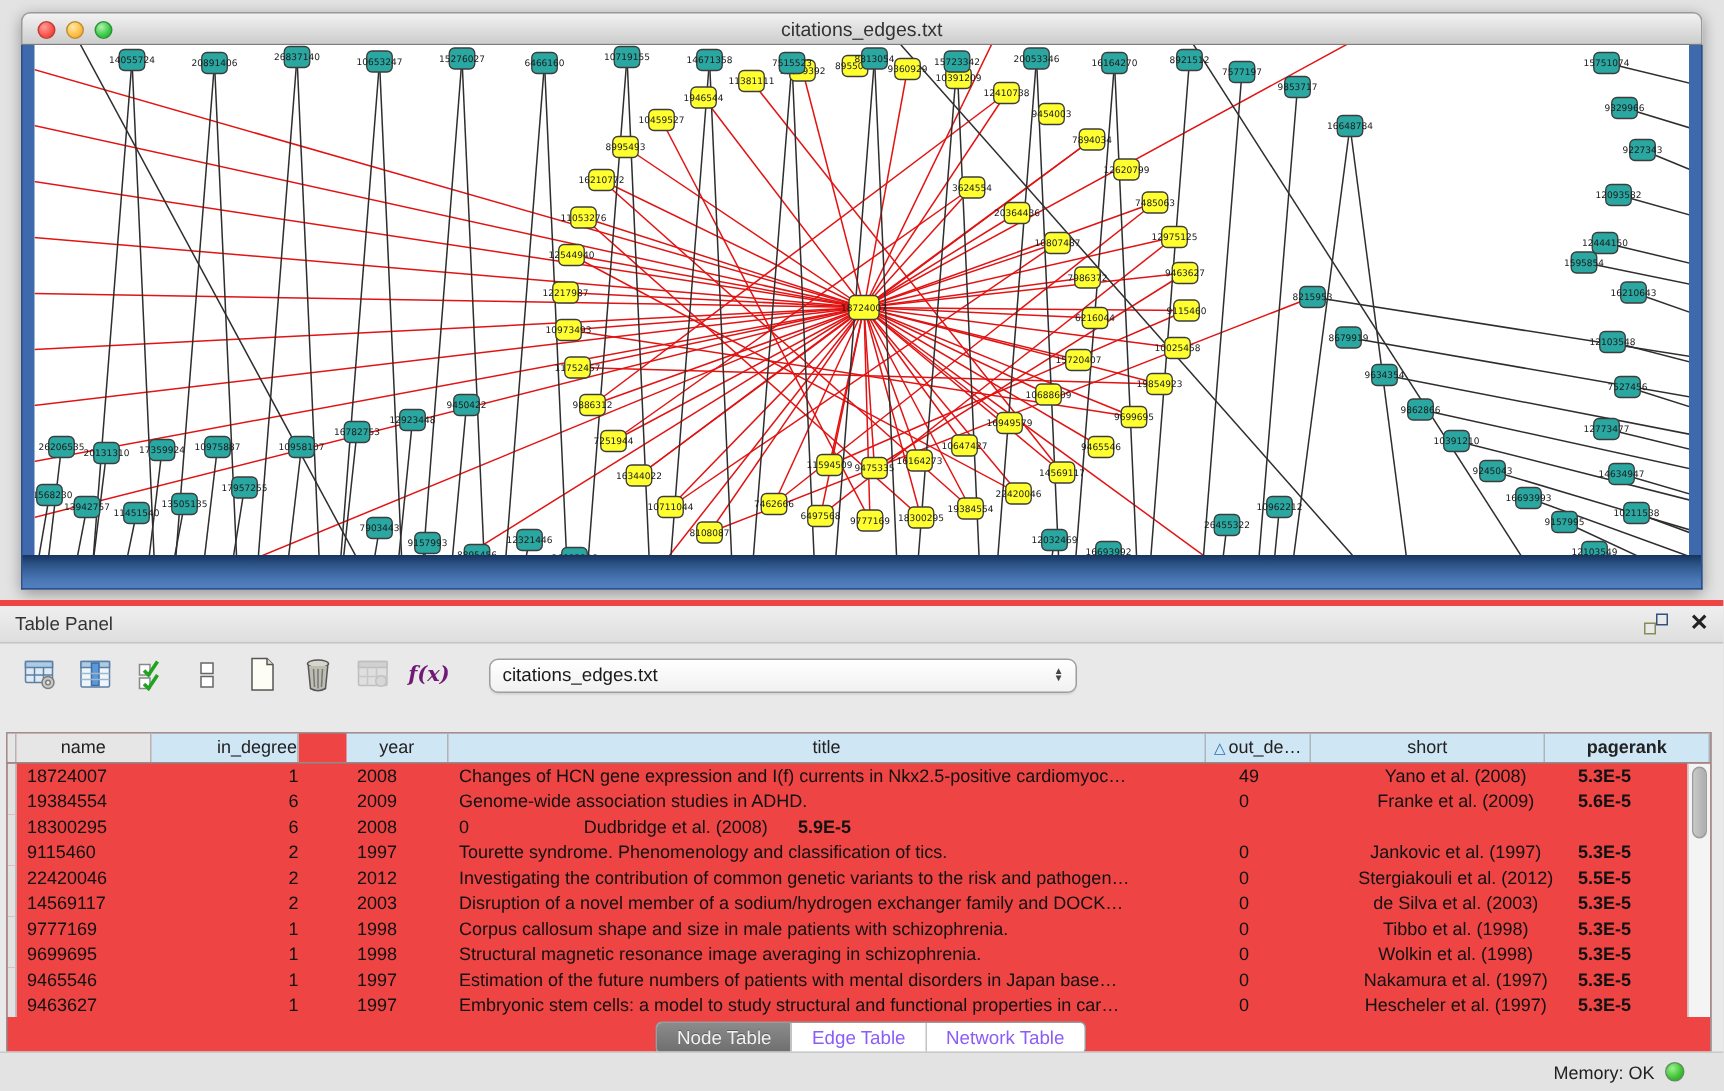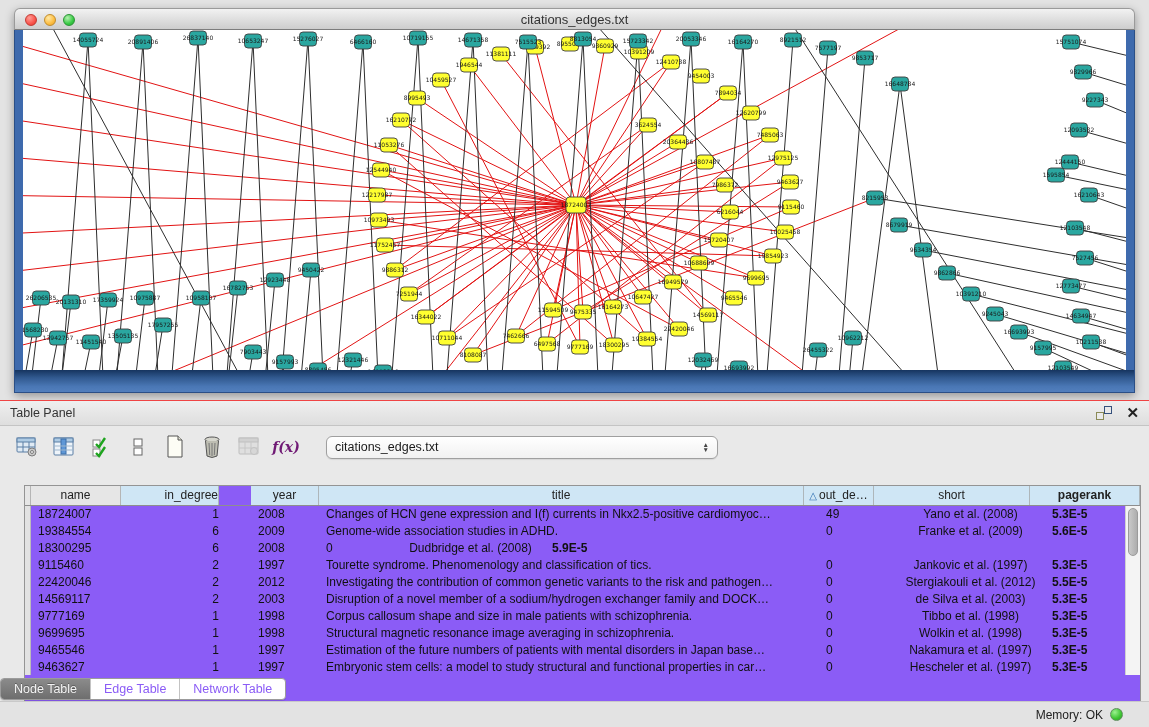--- a/index.html
+++ b/index.html
@@ -18,56 +18,56 @@
   .light.yellow { background:radial-gradient(circle at 35% 30%, #ffe9a8,#fdbd41 60%,#df9f33); border:1px solid #c18d2d; }
   .light.green { background:radial-gradient(circle at 35% 30%, #b6f0b0,#38ca44 60%,#28a335); border:1px solid #2b9435; }
   .net-frame { position:absolute; top:22px; left:0; right:0; bottom:0; background:#3e6aad;
     border-left:1px solid #2b4f86; border-right:1px solid #2b4f86; border-bottom:1px solid #2b4f86; }
   .net-content { position:absolute; top:0; left:8px; right:8px; height:341px; background:#fff; overflow:hidden; }
   .net-content svg { display:block; }
   .bottom-band { position:absolute; left:0; right:0; bottom:0; height:22px;
     background:linear-gradient(#16345f, #31598f 35%, #4a77b5 75%, #527fbd); }
 
   
-  .table-panel { position:absolute; left:0; right:0; top:400px; bottom:0; background:#e9e9e9; border-top:1px solid #ef4444; }
+  .table-panel { position:absolute; left:0; right:0; top:400px; bottom:0; background:#e9e9e9; border-top:4px solid #ef4444; }
   .panel-header { height:25px; background:linear-gradient(#efefef,#dedede); border-bottom:1px solid #c4c4c4;
     display:flex; align-items:center; padding:0 10px; }
   .panel-title { font-size:12.5px; color:#333; }
   .panel-header .spacer { flex:1; }
   .float-icon { width:16px; height:14px; position:relative; margin-right:14px; cursor:pointer; }
   .float-icon .sq1 { position:absolute; right:0; top:0; width:8px; height:8px; border:1.5px solid #35507c; background:#e9e9e9; }
   .float-icon .sq2 { position:absolute; left:0; bottom:0; width:8px; height:8px; border:1.5px solid #8a8a56; background:#e9e9e9; }
   .close-icon { font-size:15px; font-weight:bold; color:#222; cursor:pointer; line-height:14px; }
 
   .panel-toolbar { height:42px; display:flex; align-items:center; padding-left:14px; gap:11px; }
   .tool { width:26px; height:26px; display:flex; align-items:center; justify-content:center; cursor:pointer; }
   .tool.disabled { opacity:.45; cursor:default; }
   .fx { font-family:"DejaVu Serif", serif; font-style:italic; font-weight:bold; font-size:14px; color:#701a75; }
   .combo { margin-left:16px; width:392px; height:23px; background:linear-gradient(#fff,#f1f1f1);
     border:1px solid #9f9f9f; border-radius:6px; display:flex; align-items:center; padding:0 8px; cursor:pointer;
     box-shadow:0 1px 1px rgba(0,0,0,.08); }
   .combo-label { flex:1; font-size:12.5px; color:#1a1a1a; }
   .combo-arrows { display:flex; flex-direction:column; line-height:5px; font-size:6.5px; color:#444; }
 
-  .table { position:absolute; left:24px; right:8px; top:84px; height:218px; border:1px solid #949494; background:#8b5cf6; }
+  .table { position:absolute; left:4px; right:8px; top:84px; height:218px; border:1px solid #949494; background:#ef4444; }
   .thead { display:flex; height:20px; border-bottom:1px solid #8e8e8e; font-size:12px; color:#222; }
   .th { border-right:1px solid #aeb6ba; background:#cfe6f5; text-align:center; line-height:19px; overflow:hidden; white-space:nowrap; cursor:pointer; }
   .th.gray { background:#e6e6e6; border-right:1px solid #b5b5b5; }
   .th .sort { color:#2f6fb2; font-size:10px; margin-right:2px; }
   .tbody { position:relative; height:169px; overflow:hidden; }
   .tr { display:flex; height:17px; font-size:12px; color:#111; cursor:default; }
   .td { line-height:17px; padding-left:7px; overflow:hidden; white-space:nowrap; }
   .c-gutter { width:6px; background:#e2e2e2; border-right:1px solid #bcbcbc; padding:0; }
   .c-name { width:90px; } .c-indeg { width:98px;text-align:right; } .c-year { width:68px;margin-left:32px; }
   .c-title { flex:1; } .c-out { width:70px; } .c-short { width:156px;text-align:center; } .c-pr { width:110px;font-weight:bold; }
   .tbody .c-pr { width:95px; }
   .vscroll { position:absolute; right:0; top:0; bottom:0; width:15px; background:#f4f4f4; border-left:1px solid #d0d0d0; }
   .vthumb { position:absolute; left:2px; right:2px; top:2px; height:48px; background:linear-gradient(90deg,#c9c9c9,#adadad); border-radius:6px; border:1px solid #9b9b9b; }
 
-  .tabs-row { position:absolute; left:0; right:0; top:277px; display:flex; }
+  .tabs-row { position:absolute; left:12px; right:0; top:277px; display:flex; justify-content:center; }
   .seg { display:flex; border:1px solid #9b9b9b; border-radius:4px; overflow:hidden; background:#fff;
     box-shadow:0 1px 1px rgba(0,0,0,.1); }
   .seg-btn { padding:2px 13px; font-size:12.5px; color:#8b5cf6; line-height:16px; cursor:pointer; border-right:1px solid #c3c3c3; }
   .seg-btn:last-child { border-right:none; }
   .seg-btn.selected { background:linear-gradient(#8b8b8b,#6e6e6e); color:#f3f3f3; text-shadow:0 -1px 0 rgba(0,0,0,.3); }
 
   .status-bar { position:absolute; left:0; right:0; bottom:0; height:26px; background:#e3e3e3; border-top:1px solid #c9c9c9;
     display:flex; align-items:center; justify-content:flex-end; padding-right:26px; gap:7px; }
   .mem-label { font-size:12px; color:#222; }
   .mem-dot { width:13px; height:13px; border-radius:50%; background:radial-gradient(circle at 35% 30%, #9bf18f,#3dc431 60%,#2d9b27); border:1px solid #5f8f5d; }

